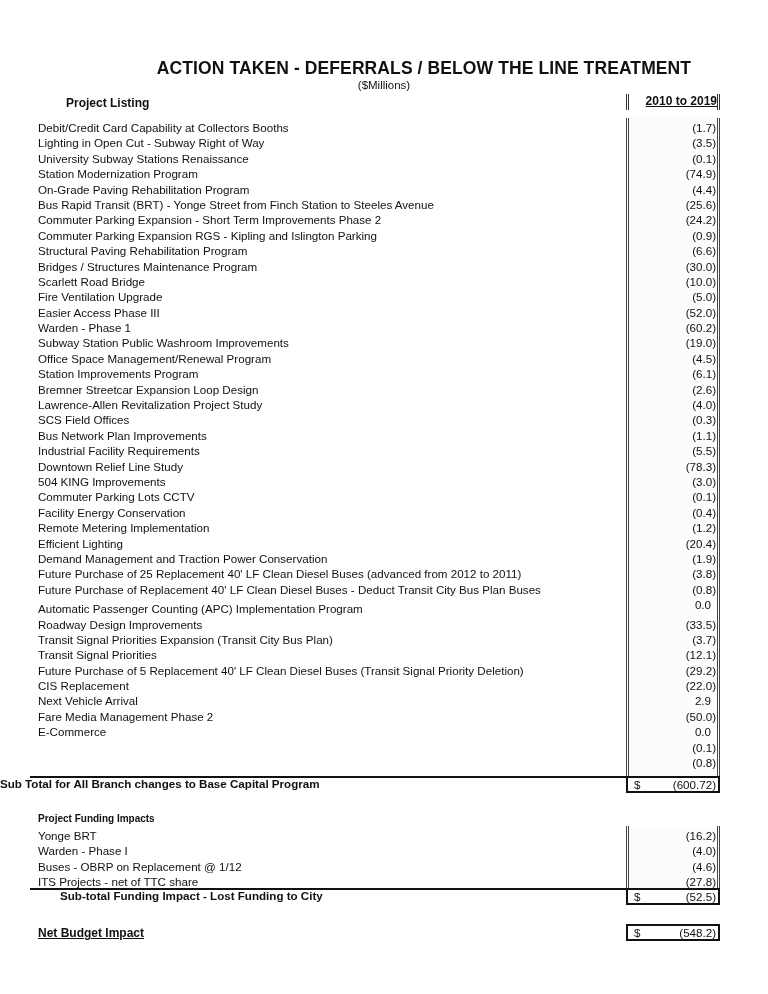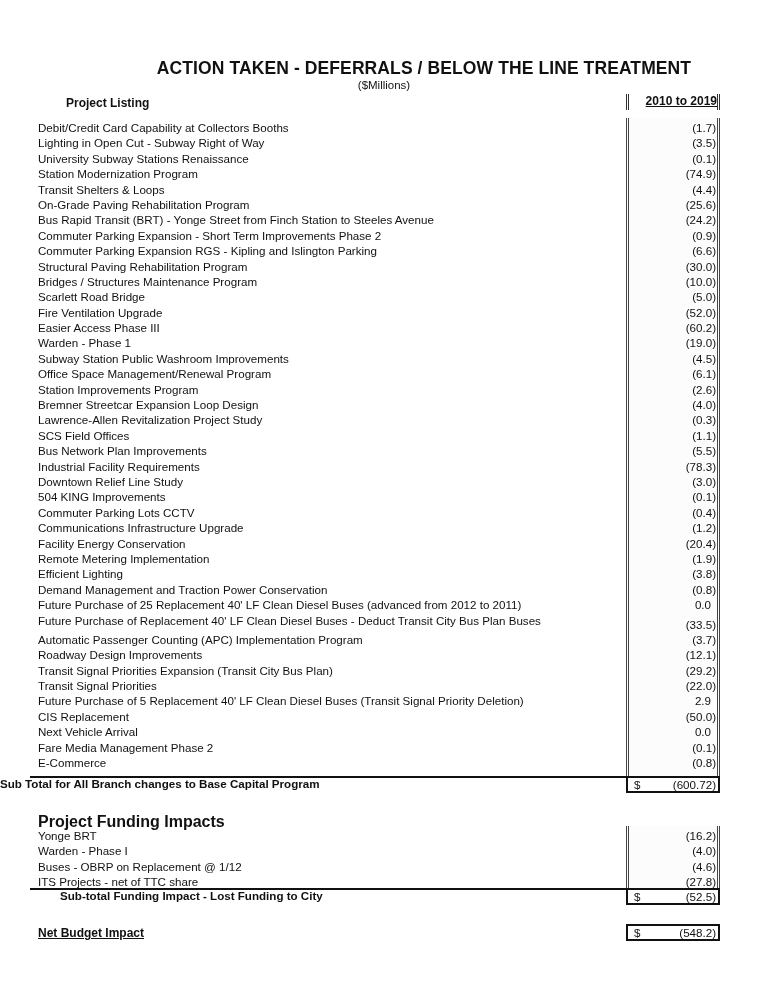--- a/index.html
+++ b/index.html
@@ -43,21 +43,21 @@
     .subtotal-label {
       position: absolute; left: 0; width: 640px; text-align: left;
       font-weight: bold; font-size: 11.6px;
     }
     .total-box {
       position: absolute; left: 626px; width: 94px; height: 17px;
       border: 2px solid #111; font-size: 11.6px; line-height: 13px;
       display: flex; justify-content: space-between; padding: 0 2px 0 6px;
     }
 
-    .funding-head { position: absolute; left: 38px; top: 813px; font-weight: bold; font-size: 16px; }
+    .funding-head { position: absolute; left: 38px; top: 813px; font-weight: bold; font-size: 10px; }
     .frows { position: absolute; left: 38px; top: 828px; width: 500px; }
     .fvals-box {
       position: absolute; left: 626px; top: 826px; width: 94px; height: 62px;
       border-left: 3px double #444; border-right: 3px double #444; background: #fcfcfc;
     }
     .fvals { position: absolute; left: 626px; top: 828px; width: 91px; }
 
     .net-label {
       position: absolute; left: 38px; top: 926px; font-weight: bold; font-size: 12px;
       text-decoration: underline;
@@ -71,21 +71,20 @@
 <div class="listing-head">Project Listing</div>
 <div class="col-head">2010 to 2019</div>
 
 <div class="vals-box"></div>
 
 <div class="rows" id="project-rows">
     <div class="row">Debit/Credit Card Capability at Collectors Booths</div>
     <div class="row">Lighting in Open Cut - Subway Right of Way</div>
     <div class="row">University Subway Stations Renaissance</div>
     <div class="row">Station Modernization Program</div>
-    <div class="row">Transit Shelters &amp; Loops</div>
     <div class="row">On-Grade Paving Rehabilitation Program</div>
     <div class="row">Bus Rapid Transit (BRT) - Yonge Street from Finch Station to Steeles Avenue</div>
     <div class="row">Commuter Parking Expansion  - Short Term Improvements Phase 2</div>
     <div class="row">Commuter Parking Expansion RGS - Kipling and Islington Parking</div>
     <div class="row">Structural Paving Rehabilitation Program</div>
     <div class="row">Bridges / Structures Maintenance Program</div>
     <div class="row">Scarlett Road Bridge</div>
     <div class="row">Fire Ventilation Upgrade</div>
     <div class="row">Easier Access Phase III</div>
     <div class="row">Warden - Phase 1</div>
@@ -93,21 +92,20 @@
     <div class="row">Office Space Management/Renewal Program</div>
     <div class="row">Station Improvements Program</div>
     <div class="row">Bremner Streetcar Expansion Loop Design</div>
     <div class="row">Lawrence-Allen Revitalization Project Study</div>
     <div class="row">SCS Field Offices</div>
     <div class="row">Bus Network Plan Improvements</div>
     <div class="row">Industrial Facility Requirements</div>
     <div class="row">Downtown Relief Line Study</div>
     <div class="row">504 KING Improvements</div>
     <div class="row">Commuter Parking Lots CCTV</div>
-    <div class="row">Communications Infrastructure Upgrade</div>
     <div class="row">Facility Energy Conservation</div>
     <div class="row">Remote Metering Implementation</div>
     <div class="row">Efficient Lighting</div>
     <div class="row">Demand Management and Traction Power Conservation</div>
     <div class="row">Future Purchase of 25 Replacement 40' LF Clean Diesel Buses  (advanced from 2012 to 2011)</div>
     <div class="row">Future Purchase of Replacement 40' LF Clean Diesel Buses - Deduct Transit City Bus Plan Buses</div>
     <div class="row gap">Automatic Passenger Counting (APC) Implementation Program</div>
     <div class="row">Roadway Design Improvements</div>
     <div class="row">Transit Signal Priorities Expansion (Transit City Bus Plan)</div>
     <div class="row">Transit Signal Priorities</div>

